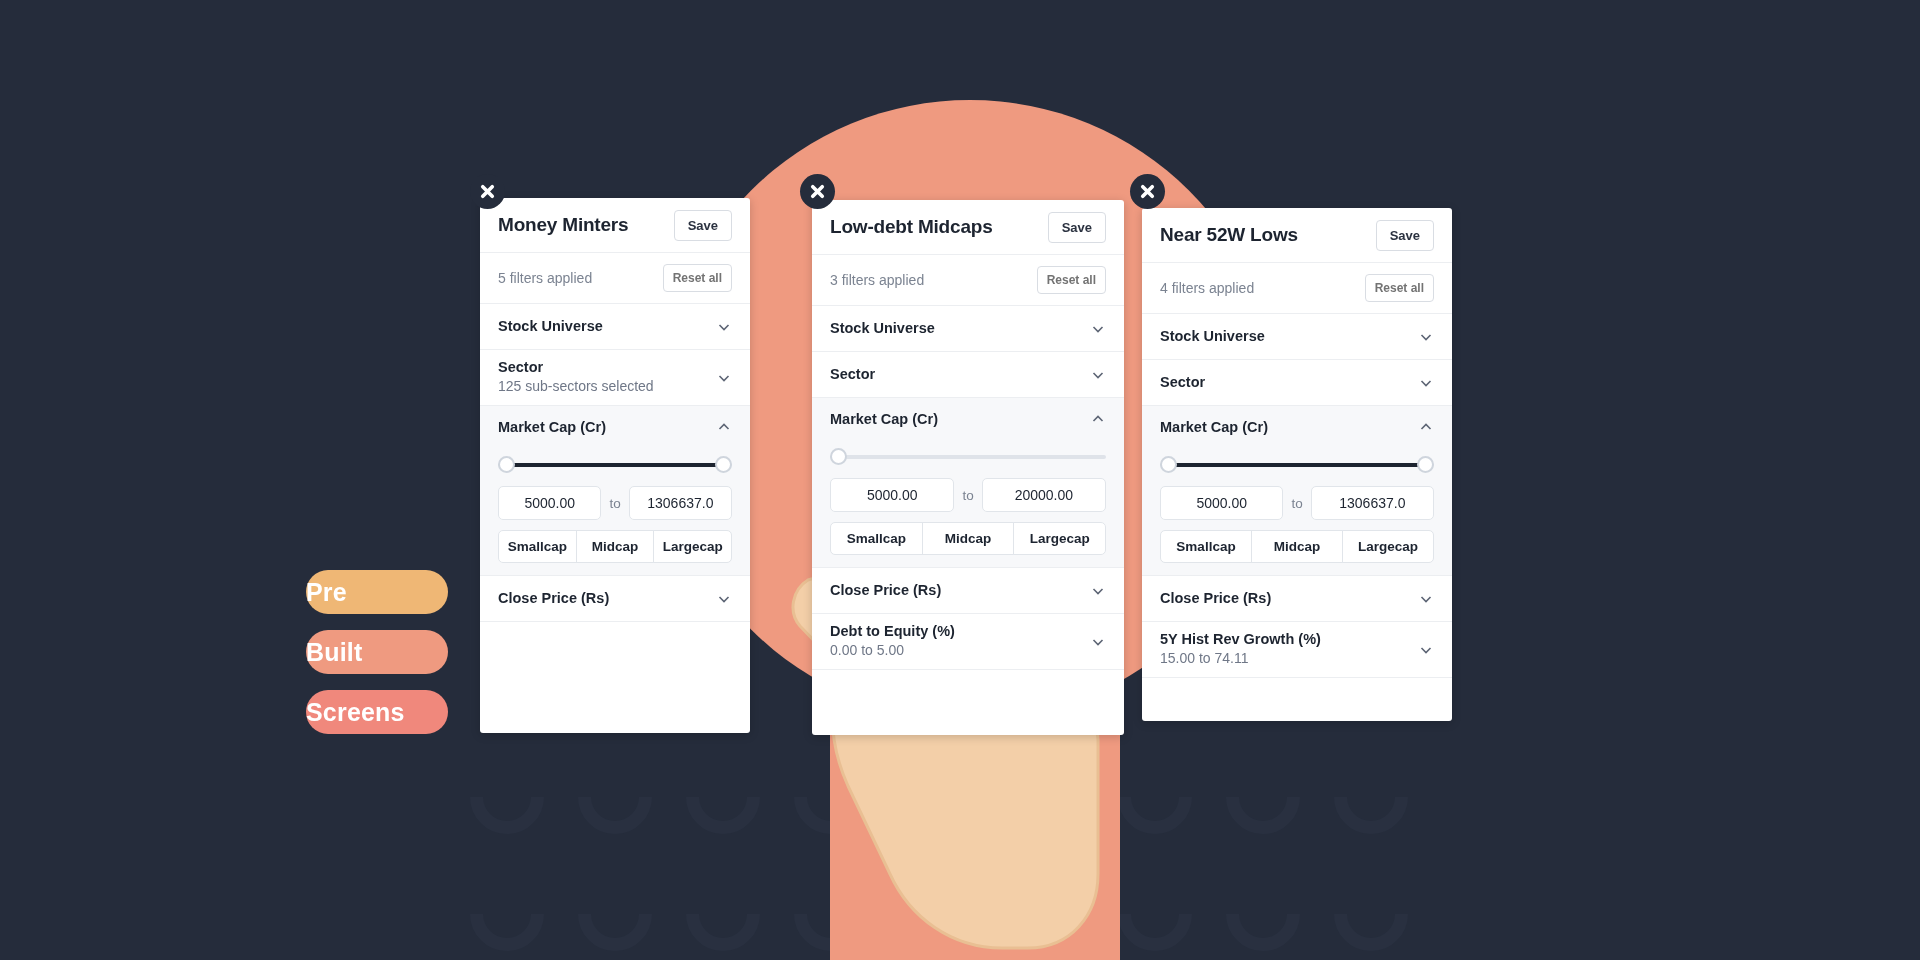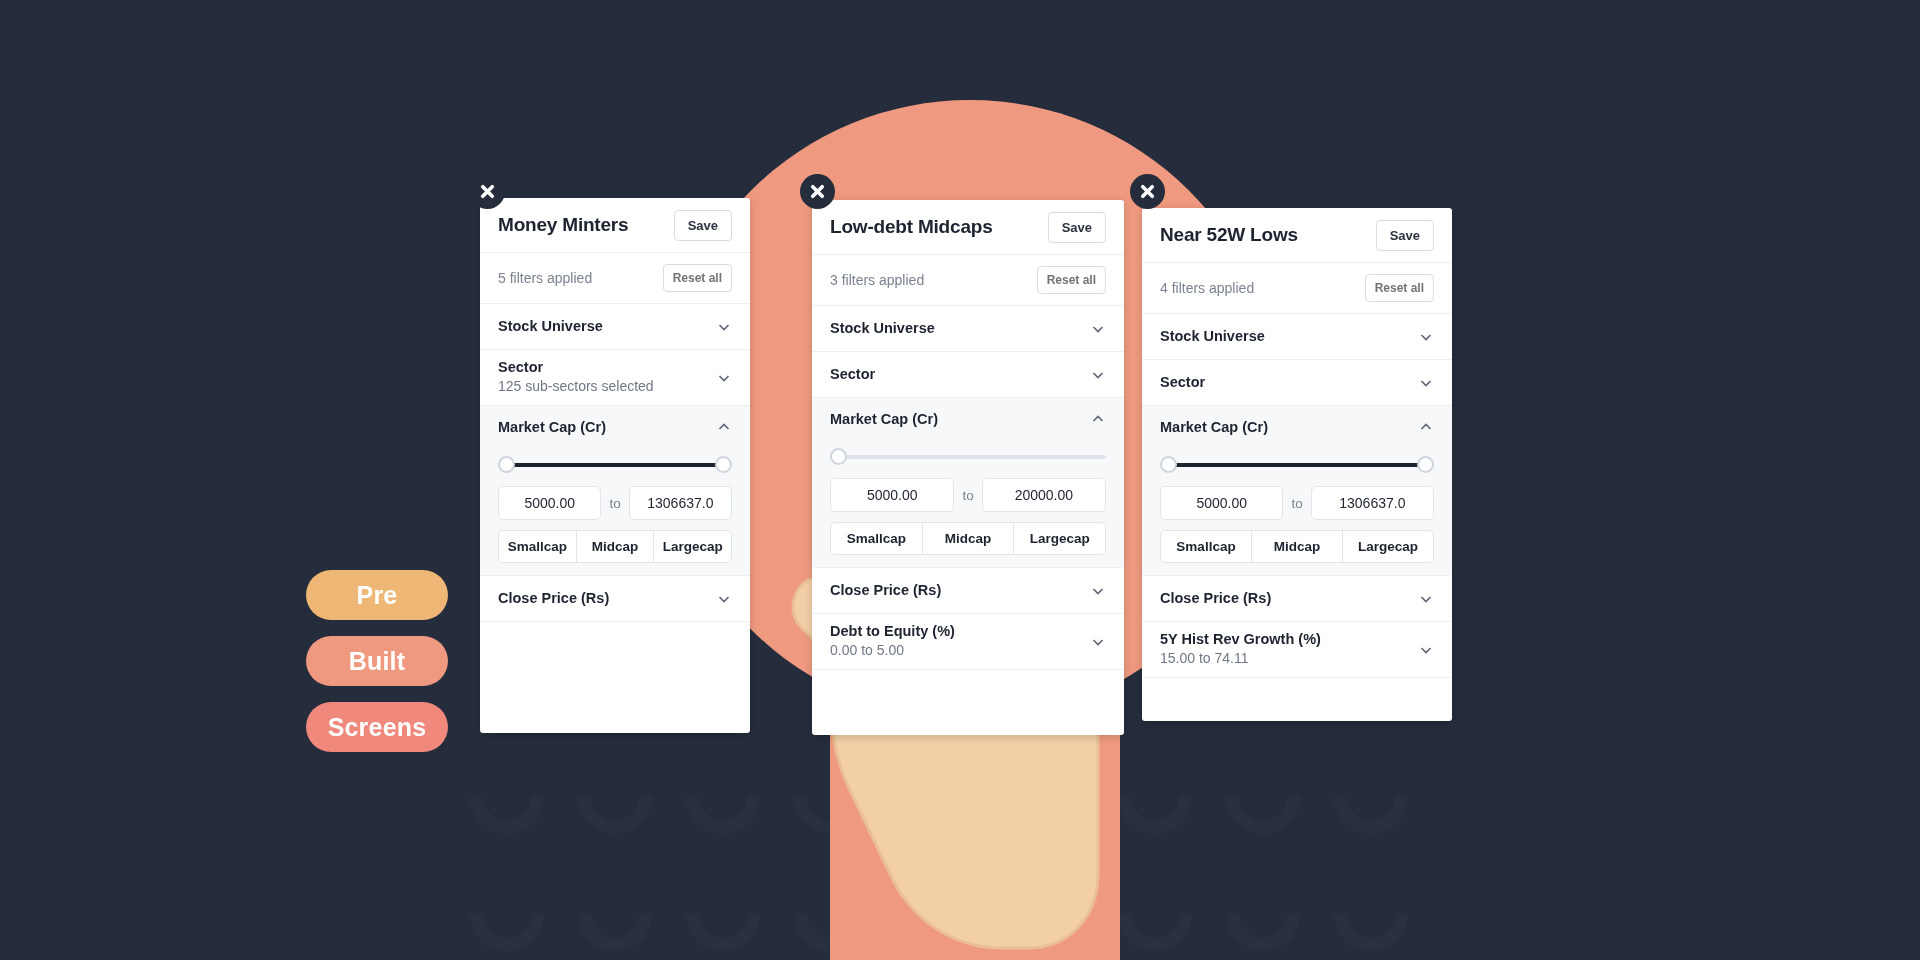--- a/index.html
+++ b/index.html
@@ -22,22 +22,22 @@
                   border-radius: 50%; background: #ef9a80; }
   .coral-tail { position: absolute; left: 830px; top: 560px; width: 290px; height: 420px;
                 background: #ef9a80; border-radius: 140px 140px 0 0; }
 
   
   .hand { position: absolute; left: 770px; top: 470px; width: 330px; height: 500px; pointer-events:none;}
 
   
   .left-pills { position: absolute; left: 306px; top: 570px; display: flex; flex-direction: column; gap: 16px; }
   .pill { border-radius: 28px; color: #ffffff; font-size: 25px; font-weight: 600;
-          display: flex; align-items: center; justify-content: center;
-          width: 142px; height: 50px; letter-spacing: .2px; }
+          display: flex; align-items: center; 
+          width: 142px; height: 44px; letter-spacing: .2px; }
   .pill.amber  { background: #efb775; }
   .pill.coral  { background: #ef9a80; }
   .pill.salmon { background: #f0887c; }
 
   
   .right-pills { position: absolute; left: 1463px; top: 192px; display: flex; flex-direction: column; gap: 22px; }
   .rpill { border-radius: 30px; font-size: 27px; font-weight: 600; color: #ffffff;
            display: flex; align-items: center; justify-content: center;
            width: 158px; height: 45px; }
   .rpill.coral { background: #ef9a80; }

